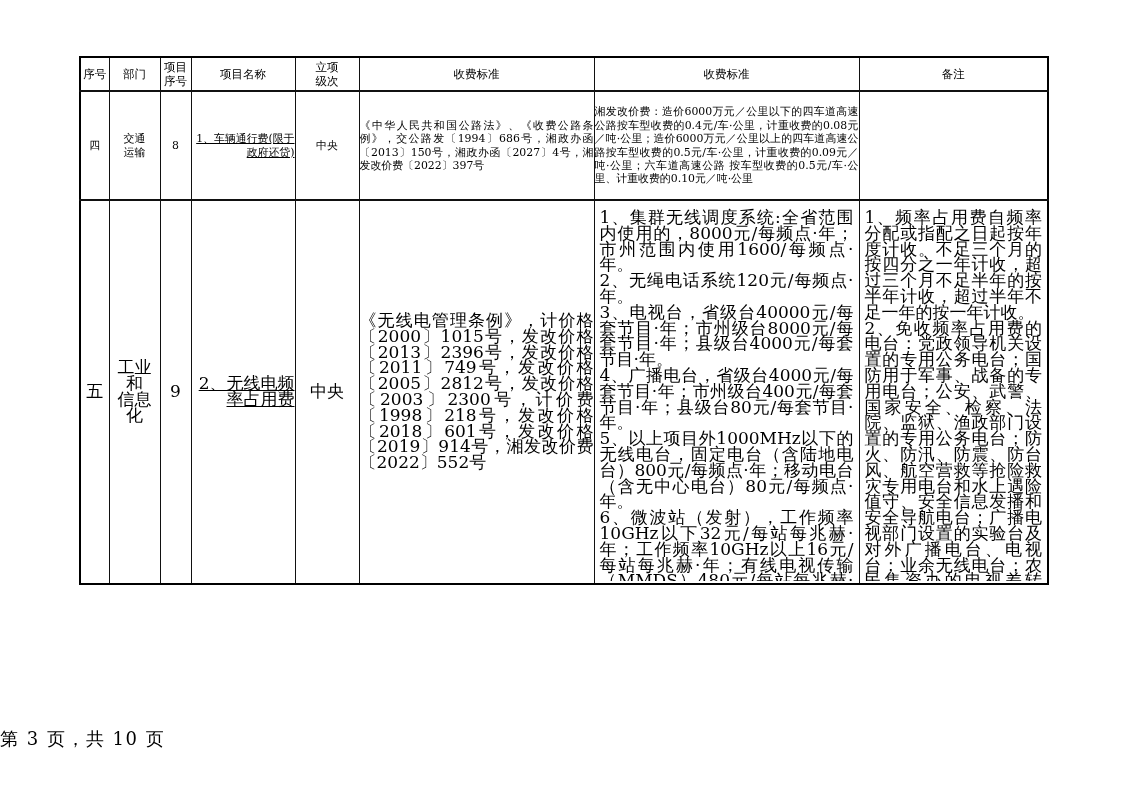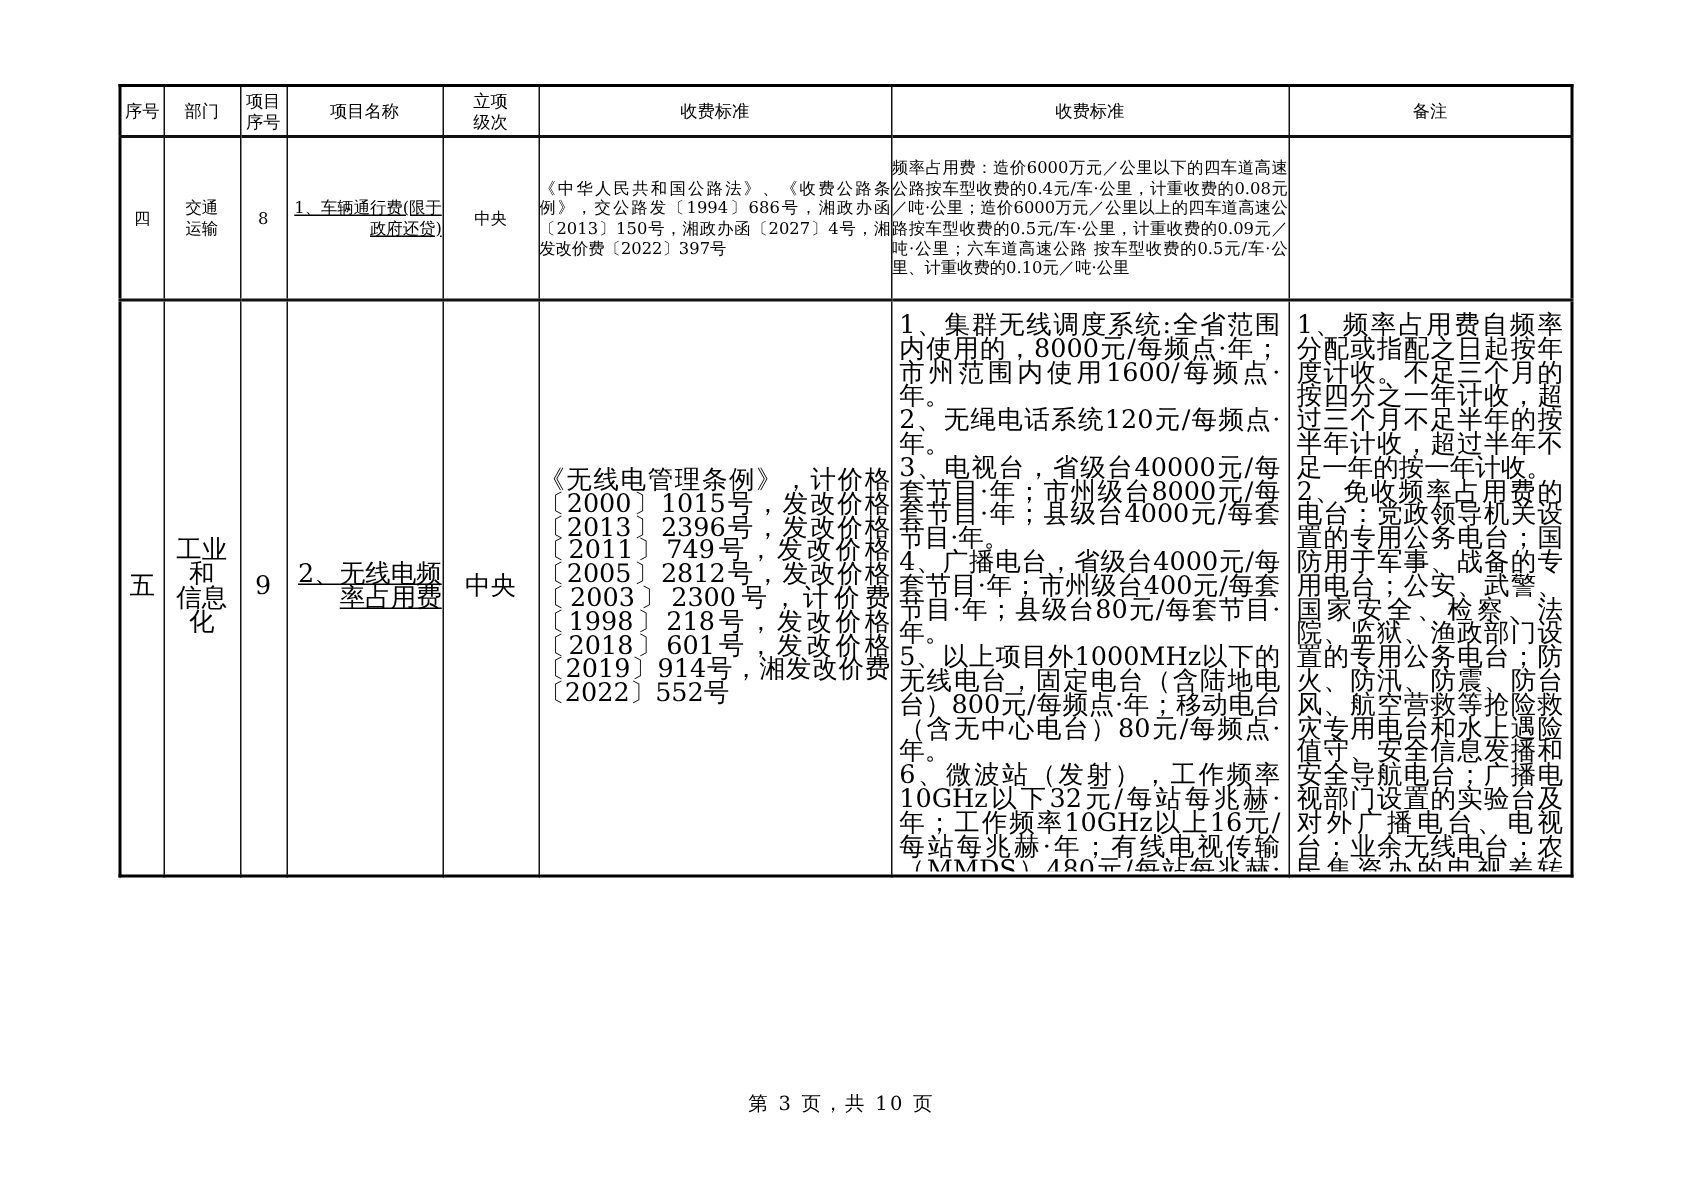--- a/index.html
+++ b/index.html
@@ -50,22 +50,21 @@
   .fee-mid { text-align: justify; vertical-align: middle; padding: 2px 5px; white-space: pre-wrap; }
   .block-top { vertical-align: top; }
   .clip {
     text-align: justify; white-space: pre-wrap;
     padding: 9px 5px 0 5px;
     height: 380px; overflow: hidden;
   }
 
   .footer {
     position: absolute; left: 0; top: 727px; width: 1122px;
-    text-align: center;
-    font-size: 13px; letter-spacing: 1.5px;
+    font-size: 18px; letter-spacing: 1.5px;
   }
 </style>
 </head>
 <body>
 
 <div class="page">
 
   <table class="fee-table">
     <colgroup>
       <col style="width:29px">
@@ -93,21 +92,21 @@
     </thead>
     <tbody>
       <tr class="row-si">
         <td class="ctr">四</td>
         <td class="ctr">交通
 运输</td>
         <td class="ctr">8</td>
         <td class="name">1、车辆通行费(限于政府还贷)</td>
         <td class="ctr">中央</td>
         <td class="policy">《中华人民共和国公路法》、《收费公路条例》，交公路发〔1994〕686号，湘政办函〔2013〕150号，湘政办函〔2027〕4号，湘发改价费〔2022〕397号</td>
-        <td class="fee-mid">频率占用费：造价6000万元／公里以下的四车道高速公路按车型收费的0.4元/车·公里，计重收费的0.08元／吨·公里；造价6000万元／公里以上的四车道高速公路按车型收费的0.5元/车·公里，计重收费的0.09元／吨·公里；六车道高速公路 按车型收费的0.5元/车·公里、计重收费的0.10元／吨·公里</td>
+        <td class="fee-mid">湘发改价费：造价6000万元／公里以下的四车道高速公路按车型收费的0.4元/车·公里，计重收费的0.08元／吨·公里；造价6000万元／公里以上的四车道高速公路按车型收费的0.5元/车·公里，计重收费的0.09元／吨·公里；六车道高速公路 按车型收费的0.5元/车·公里、计重收费的0.10元／吨·公里</td>
         <td></td>
       </tr>
       <tr class="row-wu">
         <td class="ctr">五</td>
         <td class="ctr">工业和
 信息化</td>
         <td class="ctr">9</td>
         <td class="name">2、无线电频率占用费</td>
         <td class="ctr">中央</td>
         <td class="policy">《无线电管理条例》，计价格〔2000〕1015号，发改价格〔2013〕2396号，发改价格〔2011〕749号，发改价格〔2005〕2812号，发改价格〔2003〕2300号，计价费〔1998〕218号，发改价格〔2018〕601号，发改价格〔2019〕914号，湘发改价费〔2022〕552号</td>

